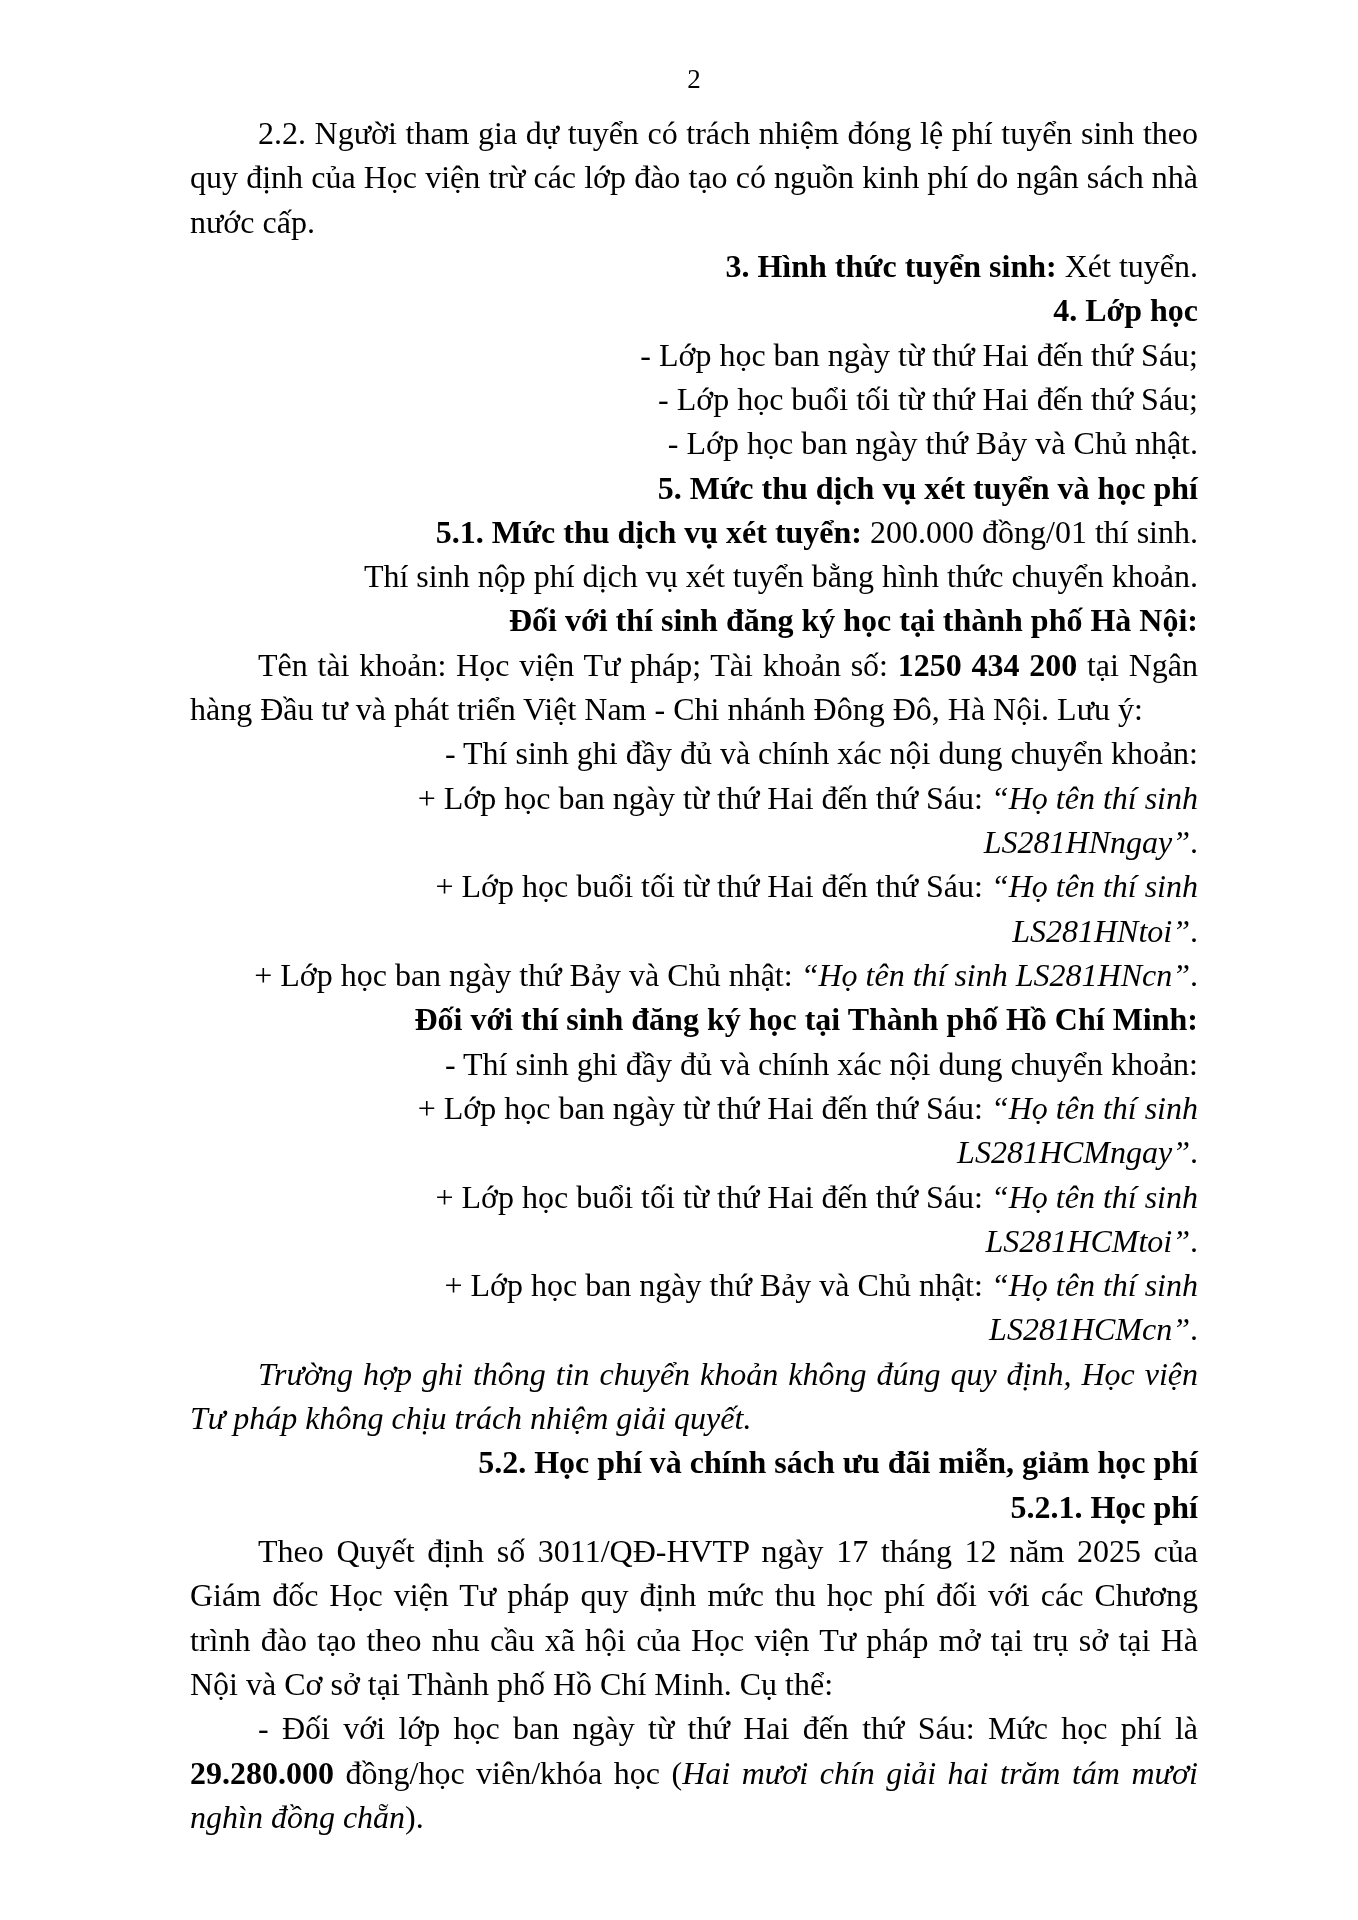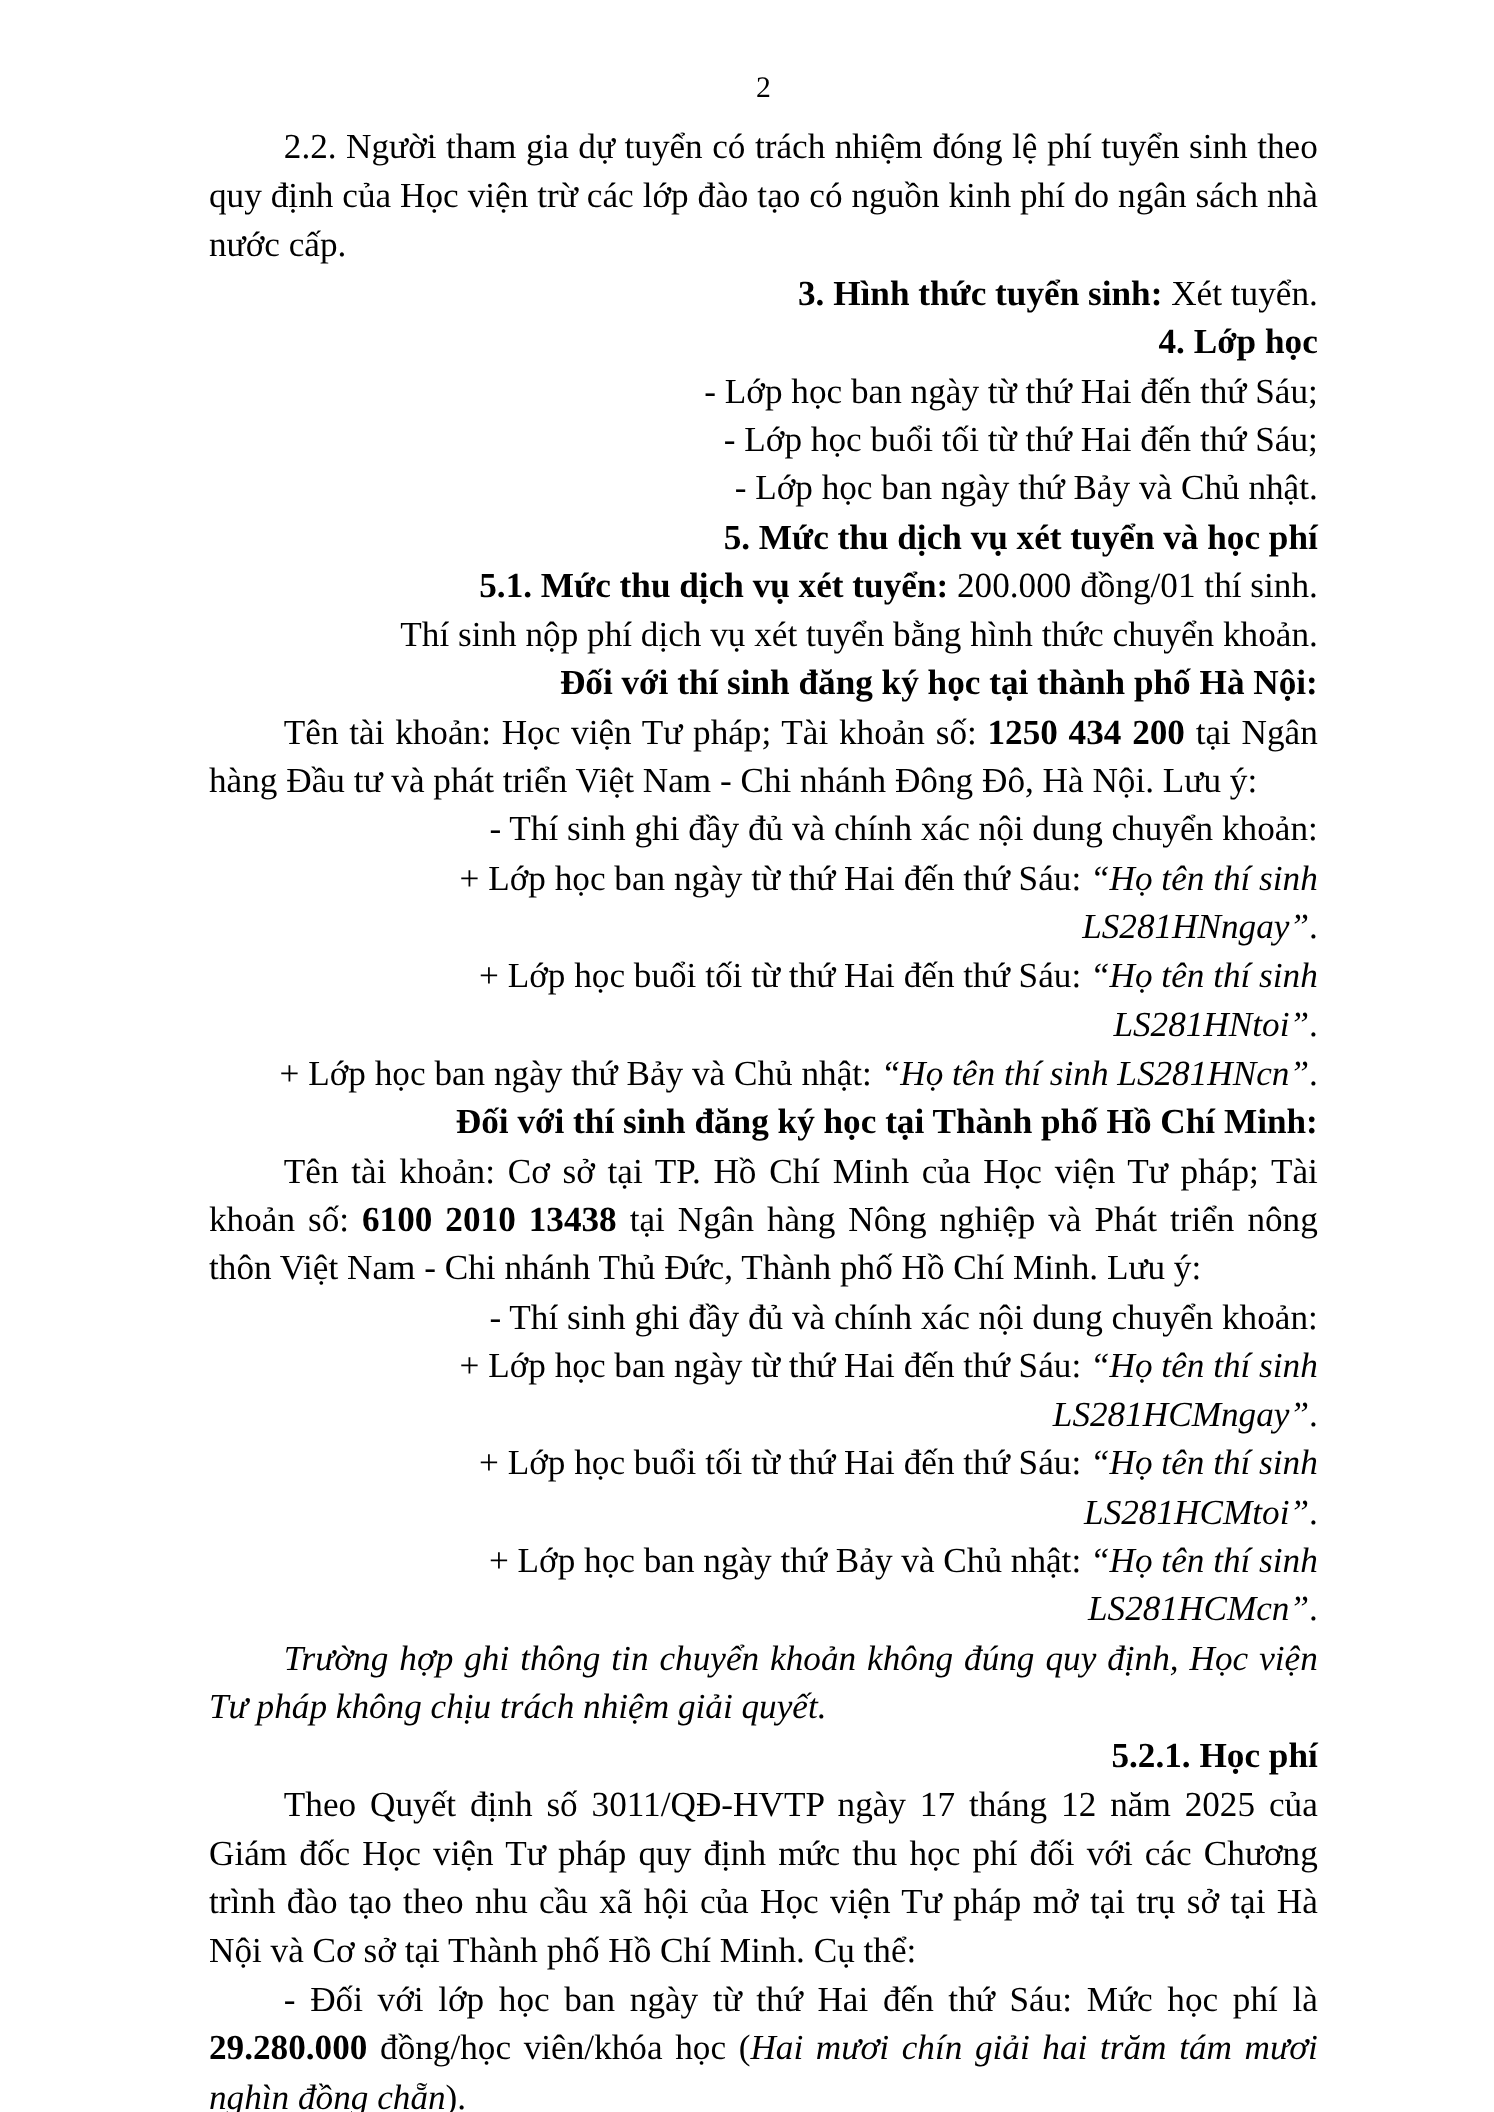--- a/index.html
+++ b/index.html
@@ -68,24 +68,24 @@
       <p class="para nojust"><span class="b">5. Mức thu dịch vụ xét tuyển và học phí</span></p>
       <p class="para nojust"><span class="b">5.1. Mức thu dịch vụ xét tuyển:</span><span> 200.000 đồng/01 thí sinh.</span></p>
       <p class="para nojust"><span>Thí sinh nộp phí dịch vụ xét tuyển bằng hình thức chuyển khoản.</span></p>
       <p class="para nojust"><span class="b">Đối với thí sinh đăng ký học tại thành phố Hà Nội:</span></p>
       <p class="para"><span>Tên tài khoản: Học viện Tư pháp; Tài khoản số: </span><span class="b">1250 434 200</span><span> tại Ngân hàng Đầu tư và phát triển Việt Nam - Chi nhánh Đông Đô, Hà Nội. Lưu ý:</span></p>
       <p class="para nojust dash"><span>- Thí sinh ghi đầy đủ và chính xác nội dung chuyển khoản:</span></p>
       <p class="para nojust plus"><span>+ Lớp học ban ngày từ thứ Hai đến thứ Sáu: </span><span class="bi">“Họ tên thí sinh LS281HNngay”</span><span>.</span></p>
       <p class="para nojust plus"><span>+ Lớp học buổi tối từ thứ Hai đến thứ Sáu: </span><span class="bi">“Họ tên thí sinh LS281HNtoi”</span><span>.</span></p>
       <p class="para nojust plus"><span>+ Lớp học ban ngày thứ Bảy và Chủ nhật: </span><span class="bi">“Họ tên thí sinh LS281HNcn”</span><span>.</span></p>
       <p class="para nojust"><span class="b">Đối với thí sinh đăng ký học tại Thành phố Hồ Chí Minh:</span></p>
-      <p class="para"><span>Tên tài khoản: Cơ sở tại TP. Hồ Chí Minh của Học viện Tư pháp; Tài khoản số: </span><span class="b">6100 2010 13438</span><span> tại Ngân hàng Nông nghiệp và Phát triển nông thôn Việt Nam - Chi nhánh Thủ Đức, Thành phố Hồ Chí Minh. Lưu ý:</span></p>
       <p class="para nojust dash"><span>- Thí sinh ghi đầy đủ và chính xác nội dung chuyển khoản:</span></p>
       <p class="para nojust plus"><span>+ Lớp học ban ngày từ thứ Hai đến thứ Sáu: </span><span class="bi">“Họ tên thí sinh LS281HCMngay”</span><span>.</span></p>
       <p class="para nojust plus"><span>+ Lớp học buổi tối từ thứ Hai đến thứ Sáu: </span><span class="bi">“Họ tên thí sinh LS281HCMtoi”</span><span>.</span></p>
       <p class="para nojust plus"><span>+ Lớp học ban ngày thứ Bảy và Chủ nhật: </span><span class="bi">“Họ tên thí sinh LS281HCMcn”</span><span>.</span></p>
       <p class="para"><span class="bi">Trường hợp ghi thông tin chuyển khoản không đúng quy định, Học viện Tư pháp không chịu trách nhiệm giải quyết.</span></p>
+      <p class="para nojust"><span class="b">5.2. Học phí và chính sách ưu đãi miễn, giảm học phí</span></p>
       <p class="para nojust"><span class="b">5.2.1. Học phí</span></p>
       <p class="para"><span>Theo Quyết định số 3011/QĐ-HVTP ngày 17 tháng 12 năm 2025 của Giám đốc Học viện Tư pháp quy định mức thu học phí đối với các Chương trình đào tạo theo nhu cầu xã hội của Học viện Tư pháp mở tại trụ sở tại Hà Nội và Cơ sở tại Thành phố Hồ Chí Minh. Cụ thể:</span></p>
       <p class="para"><span>- Đối với lớp học ban ngày từ thứ Hai đến thứ Sáu: Mức học phí là </span><span class="b">29.280.000</span><span> đồng/học viên/khóa học (</span><span class="i">Hai mươi chín giải hai trăm tám mươi nghìn đồng chẵn</span><span>).</span></p>
     </div>
 
 </div>
 
 </body></html>

